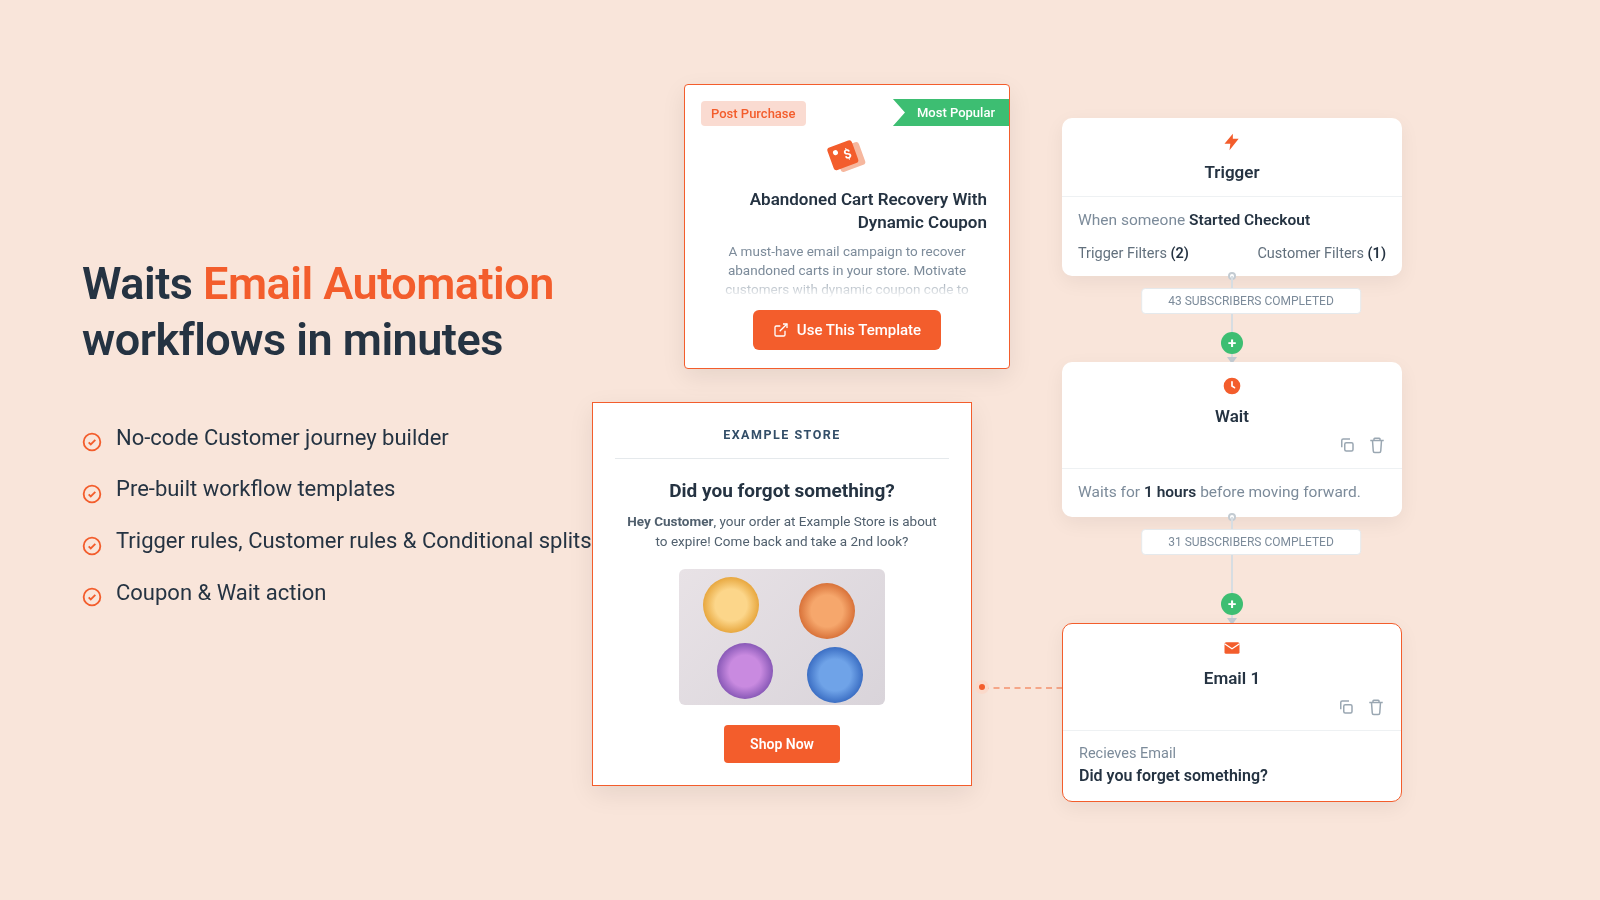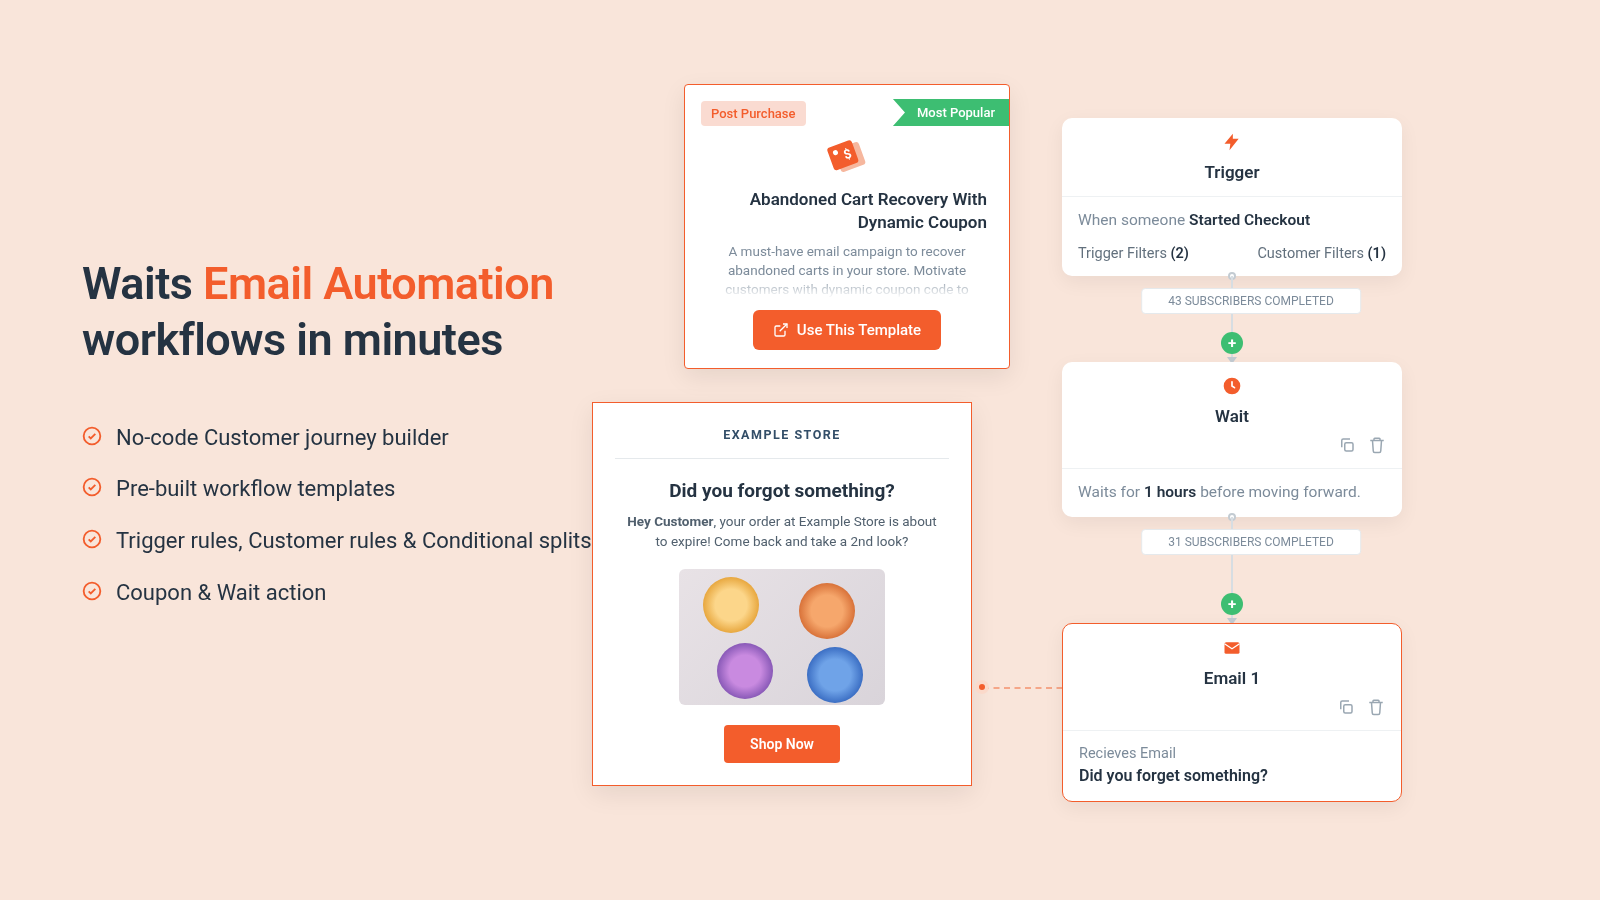--- a/index.html
+++ b/index.html
@@ -10,21 +10,21 @@
   position: relative; overflow: hidden;
   color: #253342;
 }
 
 .left {
   position: absolute; left: 82px; top: 256px; width: 510px;
 }
 .headline { font-size: 45px; font-weight: 600; line-height: 1.25; letter-spacing: -0.5px; color: #253342; }
 .headline .accent { color: #F35D2C; }
 .features { margin-top: 54px; }
-.feature { display: flex; align-items: flex-start; gap: 14px; margin-bottom: 22px; }
+.feature { display: flex; align-items: flex-end; gap: 14px; margin-bottom: 22px; }
 .check-icon { width: 20px; height: 20px; flex-shrink: 0; margin-top: 3px; }
 .feature span { font-size: 22px; color: #253342; line-height: 1.35; }
 
 
 .template-card {
   position: absolute; left: 684px; top: 84px; width: 326px;
   background: #fff; border: 1.5px solid #F35D2C; border-radius: 4px;
   box-shadow: 0 8px 24px rgba(0,0,0,0.08);
   padding: 16px 16px 18px; overflow: hidden;
 }

